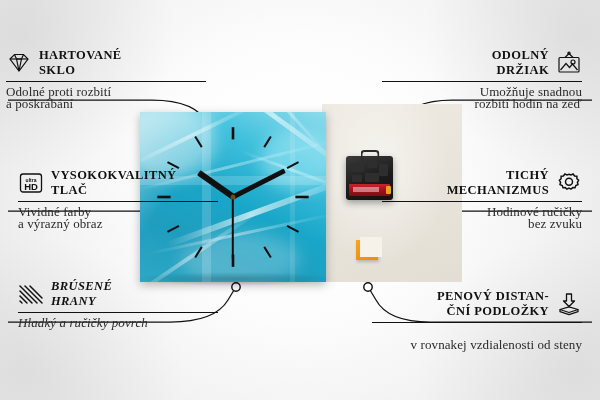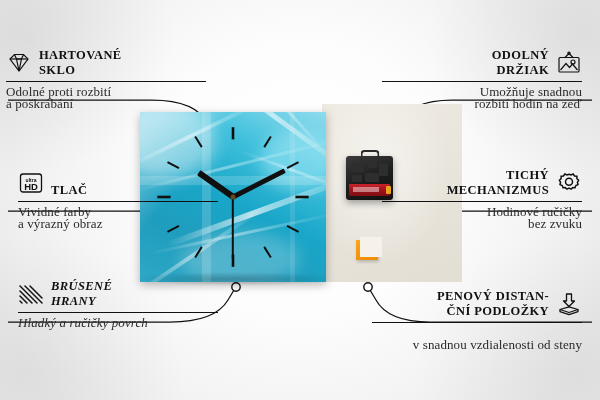--- a/index.html
+++ b/index.html
@@ -236,21 +236,21 @@
   <div class="callout L" style="left:18px;top:168px;">
     <div class="hdr">
       <span class="ico">
         <svg viewBox="0 0 26 24">
           <rect x="2.5" y="3" width="21" height="18" rx="2.5" fill="none" stroke="#111" stroke-width="1.3"></rect>
           <text x="13" y="11" font-family="Liberation Sans, sans-serif" font-size="5" font-weight="700" fill="#111" text-anchor="middle">ultra</text>
           <text x="13" y="19" font-family="Liberation Sans, sans-serif" font-size="9.5" font-weight="700" fill="#111" text-anchor="middle">HD</text>
         </svg>
       </span>
       <span class="ttl">
-        <br>
+        <span>VYSOKOKVALITNÝ</span><br>
         <span>TLAČ</span>
       </span>
     </div>
     <div class="rule"></div>
     <div class="sub">
       <span>Vividné farby</span><br>
       <span>a výrazný obraz</span>
     </div>
   </div>
 
@@ -338,17 +338,17 @@
             <path d="M10.5 2 L15.5 2 L15.5 9 L18.5 9 L13 14.5 L7.5 9 L10.5 9 Z"></path>
             <path d="M13 14.8 L22 17.5 L13 20.5 L4 17.5 Z"></path>
             <path d="M4 17.5 L4 19.6 L13 22.6 L22 19.6 L22 17.5"></path>
           </g>
         </svg>
       </span>
     </div>
     <div class="rule"></div>
     <div class="sub">
       <br>
-      <span>v snadnou vzdialenosti od steny</span>
+      <span>v rovnakej vzdialenosti od steny</span>
     </div>
   </div>
 
 </div>
 
 </body></html>

